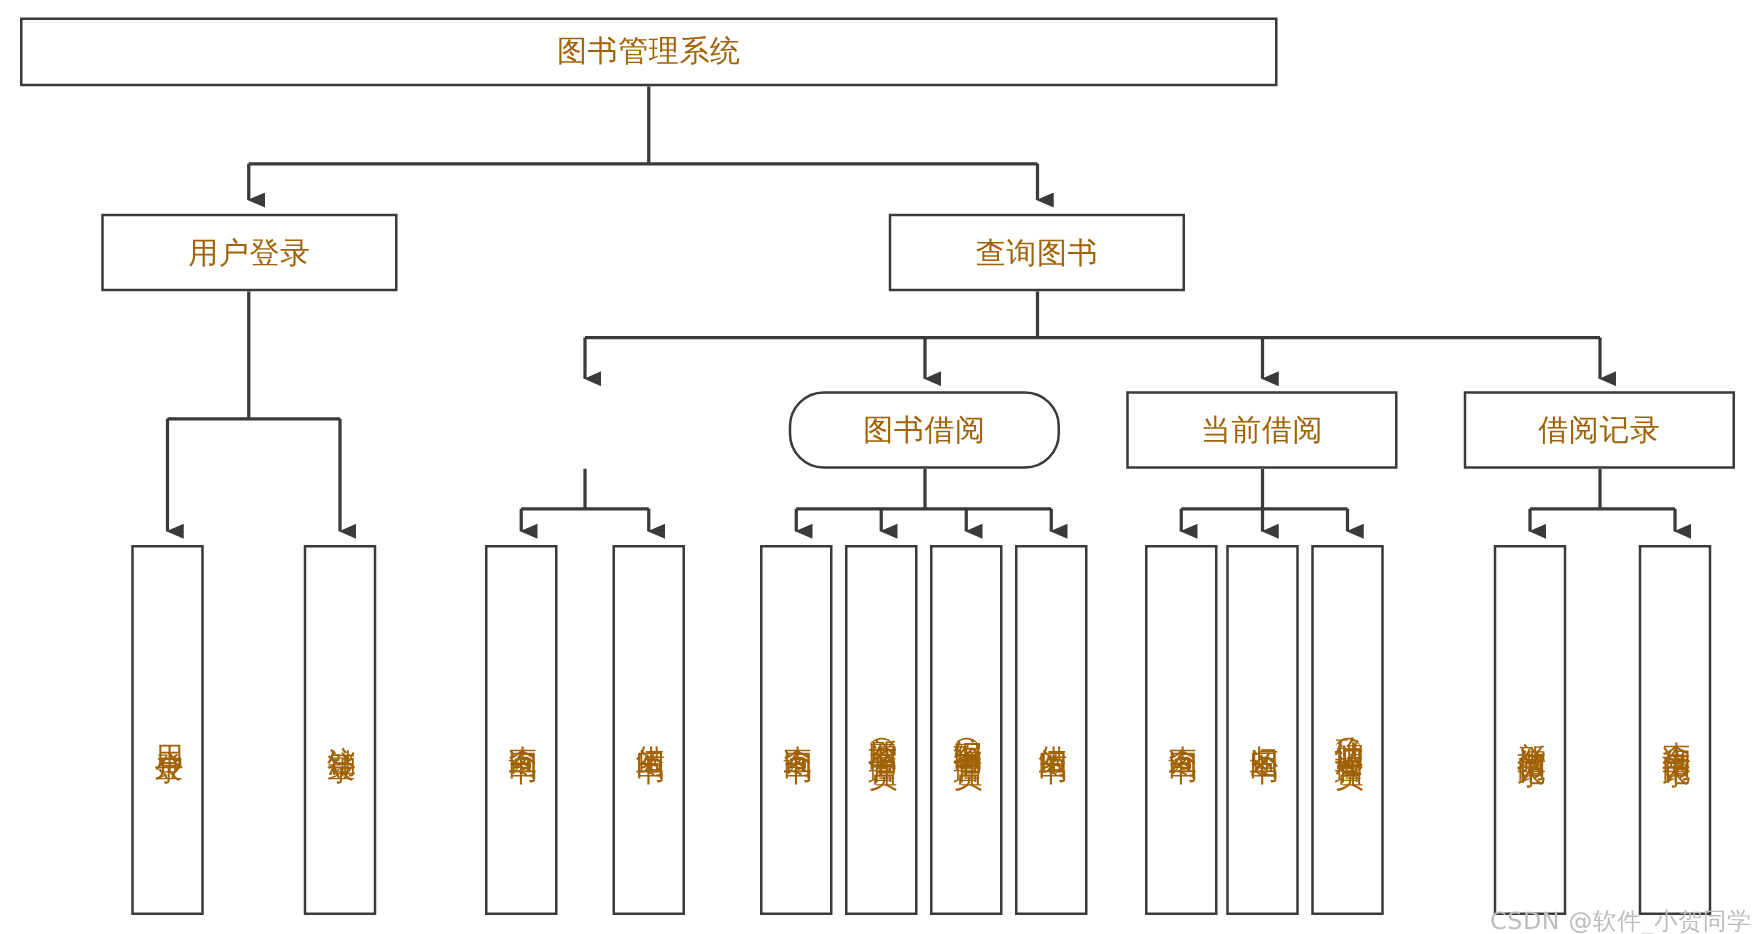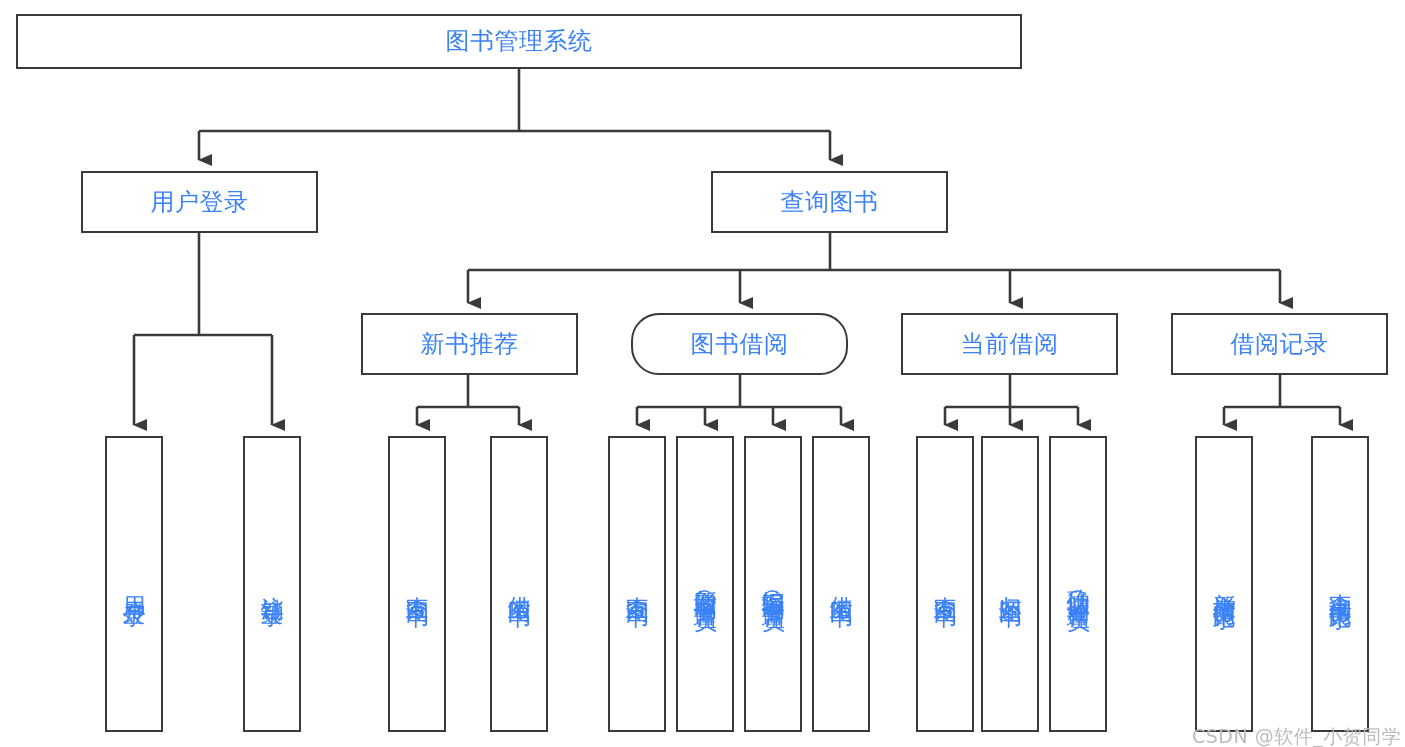--- a/index.html
+++ b/index.html
@@ -22,21 +22,21 @@
     left: 0;
     top: 0;
     width: 1405px;
     height: 747px;
   }
   .node {
     position: absolute;
     box-sizing: border-box;
     border: 2px solid #3a3a3a;
     background: #ffffff;
-    color: #3b82f6;
+    color: #a16207;
     display: flex;
     align-items: center;
     justify-content: center;
     text-align: center;
     line-height: 1.28;
   }
   .node.horiz {
     font-size: 24px;
     letter-spacing: 0.5px;
   }
@@ -124,23 +124,20 @@
     <span>图书管理系统</span>
   </div>
 
   <div class="node horiz" style="left:81px; top:171px; width:237px; height:62px;">
     <span>用户登录</span>
   </div>
   <div class="node horiz" style="left:711px; top:171px; width:237px; height:62px;">
     <span>查询图书</span>
   </div>
 
-  <div class="node horiz" style="left:361px; top:313px; width:217px; height:62px;">
-    <span>新书推荐</span>
-  </div>
   <div class="node horiz" style="left:631px; top:313px; width:217px; height:62px;border-radius:28px;">
     <span>图书借阅</span>
   </div>
   <div class="node horiz" style="left:901px; top:313px; width:217px; height:62px;">
     <span>当前借阅</span>
   </div>
   <div class="node horiz" style="left:1171px; top:313px; width:217px; height:62px;">
     <span>借阅记录</span>
   </div>
 

